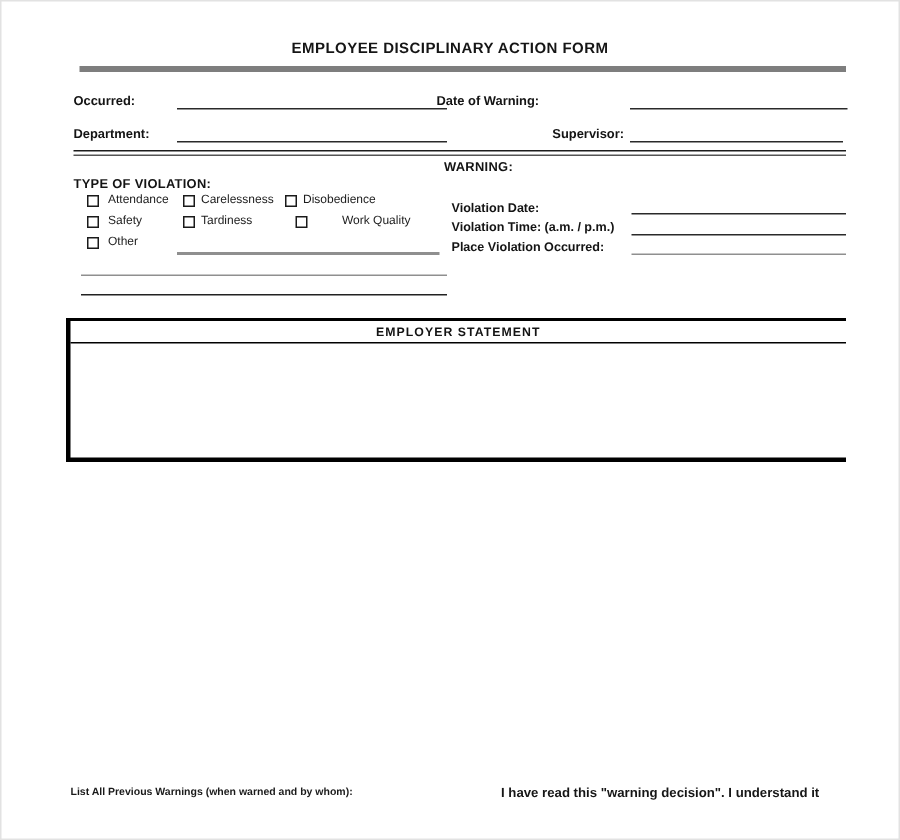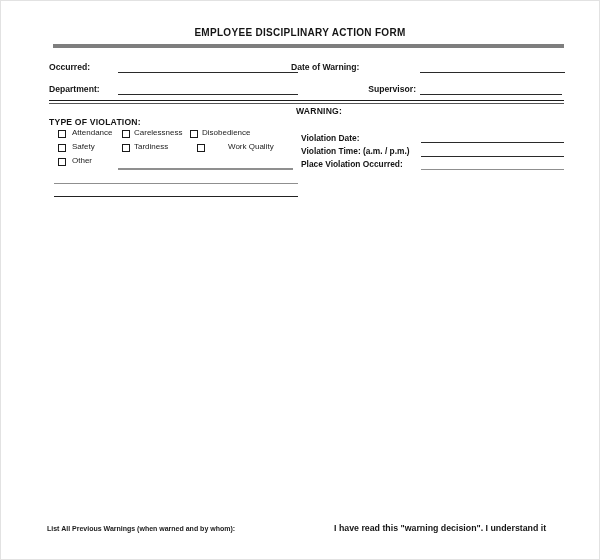--- a/index.html
+++ b/index.html
@@ -126,19 +126,23 @@
   <div class="abs fline thin-gray oline2"></div>
   <div class="abs fline oline3"></div>
 
   <div class="abs wlabel wlbl0">Violation Date:</div>
   <div class="abs fline wline0"></div>
   <div class="abs wlabel wlbl1">Violation Time: (a.m. / p.m.)</div>
   <div class="abs fline wline1"></div>
   <div class="abs wlabel wlbl2">Place Violation Occurred:</div>
   <div class="abs fline wline2"></div>
 
+  <div class="abs stmtbox box-employer">
+    <div class="boxtitle">EMPLOYER STATEMENT</div>
+    <div class="boxbody"></div>
+  </div>
 
 
 
   <div class="abs foot-left">List All Previous Warnings (when warned and by whom):</div>
   <div class="abs foot-right">I have read this "warning decision".  I understand it</div>
 
 </div>
 
 </body></html>

